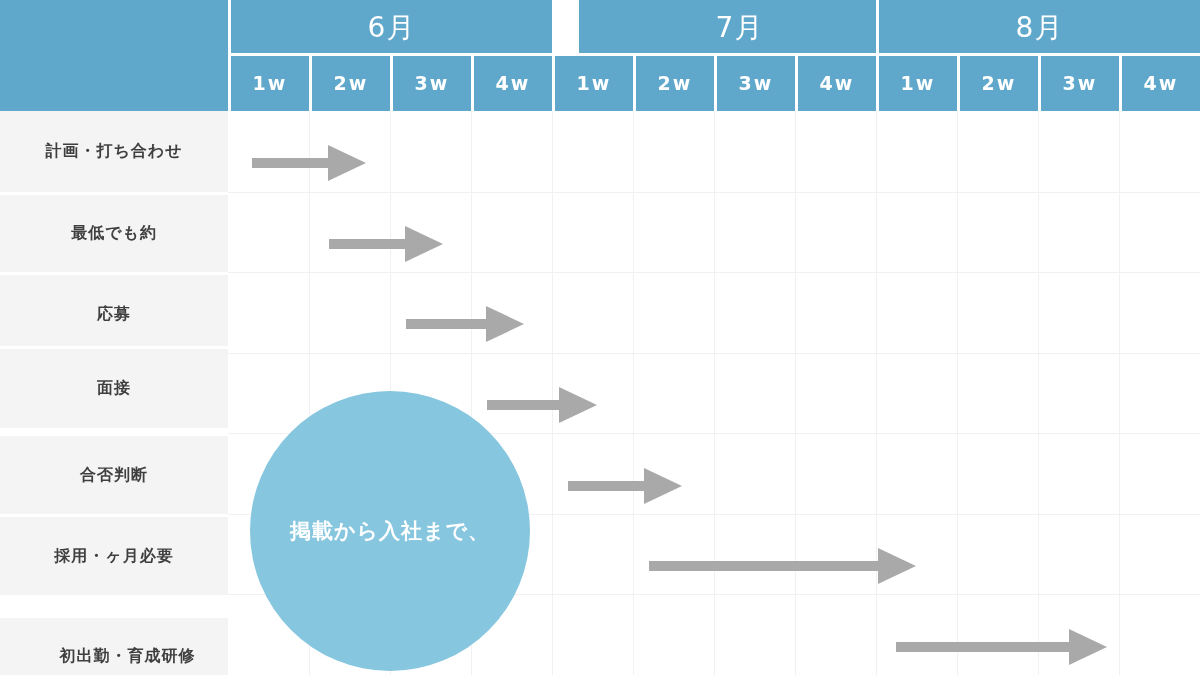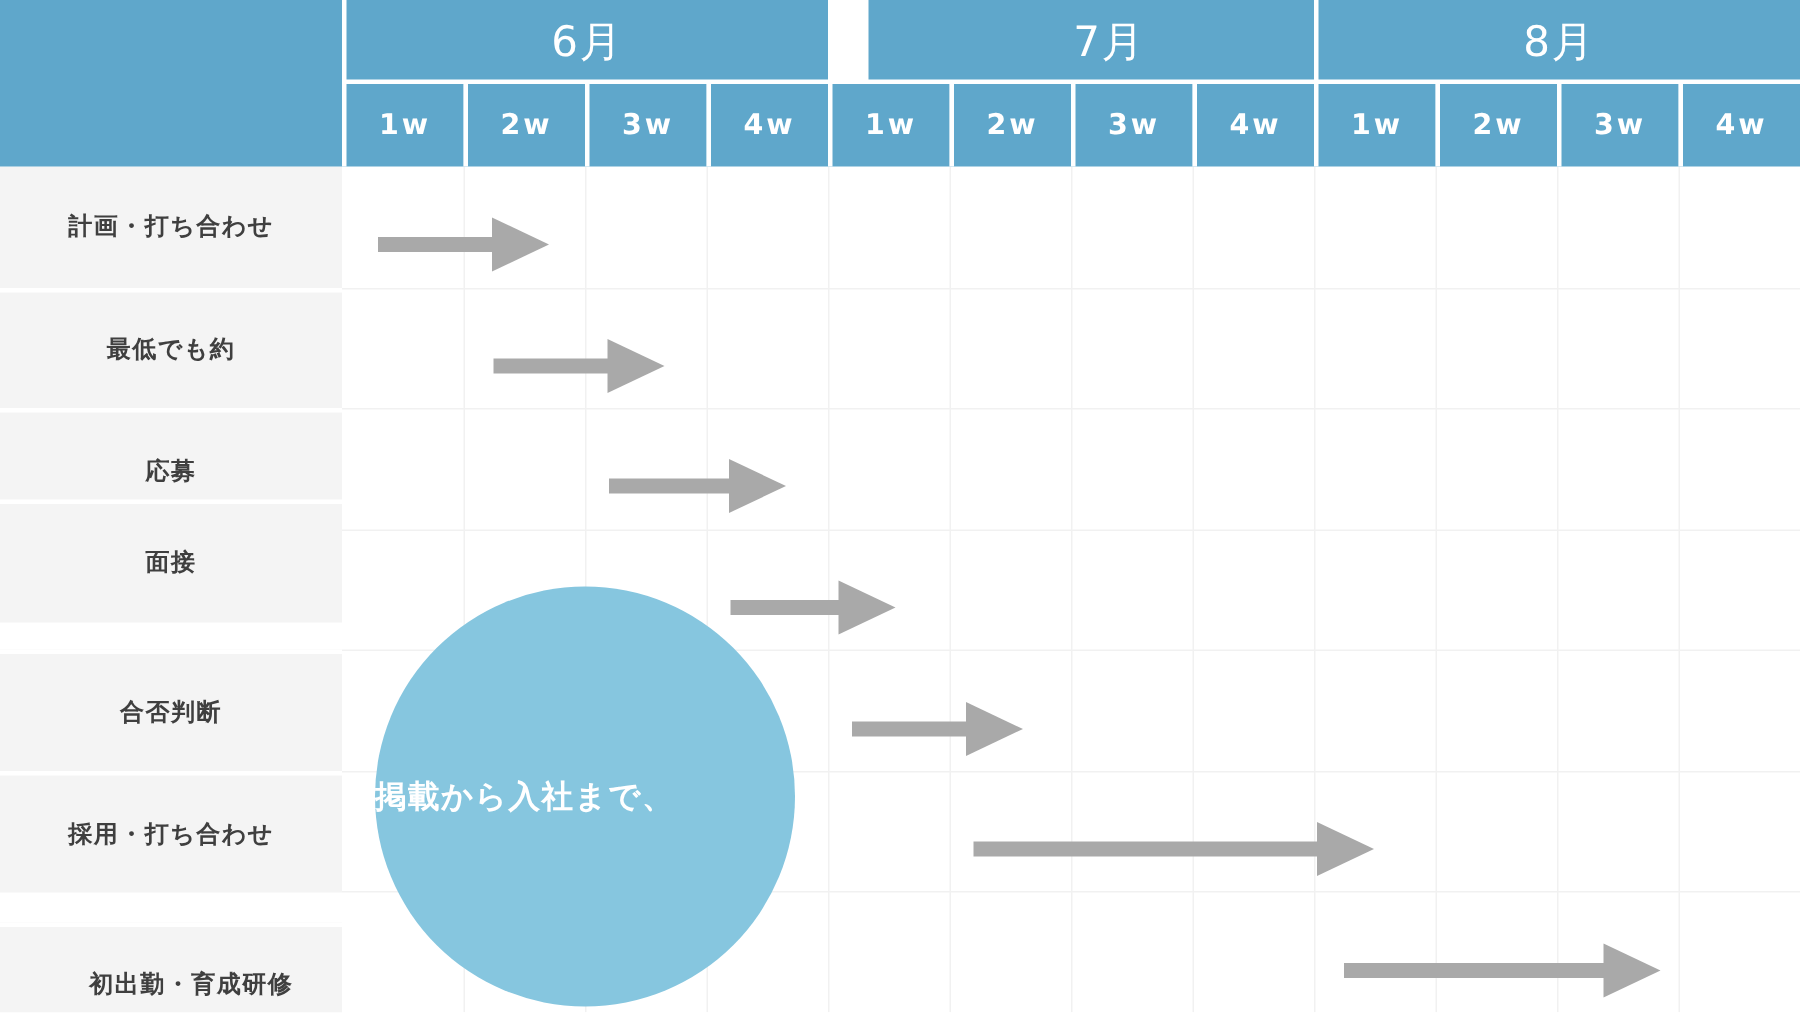--- a/index.html
+++ b/index.html
@@ -43,21 +43,21 @@
   .arrow{position:absolute;height:36px;z-index:4;}
   .arrow .shaft{position:absolute;left:0;top:13px;height:10px;background:var(--arrow);}
   .arrow .head{
     position:absolute;right:0;top:0;width:0;height:0;
     border-left:38px solid var(--arrow);
     border-top:18px solid transparent;
     border-bottom:18px solid transparent;
   }
   .annotation{
     position:absolute;border-radius:50%;background:var(--annotation-bg);
-    display:flex;align-items:center;justify-content:flex-start;
+    display:flex;align-items:center;justify-content:center;
     z-index:3;
   }
   .annotation .ann-line{
     color:#ffffff;font-size:21px;font-weight:bold;letter-spacing:1px;
     line-height:34px;white-space:nowrap;text-align:center;
   }
 </style>
 </head>
 <body>
 
@@ -80,23 +80,23 @@
       <div class="cell wcell" style="left: 876px; top: 55px; width: 81px; height: 56px;">1w</div>
       <div class="cell wcell" style="left: 957px; top: 55px; width: 81px; height: 56px;">2w</div>
       <div class="cell wcell" style="left: 1038px; top: 55px; width: 81px; height: 56px;">3w</div>
       <div class="cell wcell" style="left: 1119px; top: 55px; width: 81px; height: 56px;">4w</div>
       <div class="hdr-hline" style="left: 228px; top: 53px; width: 972px; height: 3px;"></div>
     </div>
   <div id="labels">
       <div class="cell lcell first" style="left: 0px; top: 111px; width: 228px; height: 81.5714px;">計画・打ち合わせ</div>
       <div class="cell lcell" style="left: 0px; top: 191.571px; width: 228px; height: 81.5714px;">最低でも約</div>
       <div class="cell lcell" style="left: 0px; top: 272.143px; width: 228px; height: 81.5714px;">応募</div>
-      <div class="cell lcell" style="left: 0px; top: 333px; width: 228px; height: 81.5714px; text-align: center;">面接</div>
+      <div class="cell lcell" style="left: 0px; top: 346px; width: 228px; height: 81.5714px; text-align: center;">面接</div>
       <div class="cell lcell" style="left: 0px; top: 433.286px; width: 228px; height: 81.5714px; text-align: right;">合否判断</div>
-      <div class="cell lcell" style="left: 0px; top: 513.857px; width: 228px; height: 81.5714px;">採用・打ち合わせ</div>
+      <div class="cell lcell" style="left: 0px; top: 513.857px; width: 228px; height: 81.5714px;">採用・ヶ月必要</div>
       <div class="cell lcell" style="left: 0px; top: 615px; width: 228px; height: 80.5714px; padding-left: 27px;">初出勤・育成研修</div>
     </div>
   <div id="grid">
       <div class="gline" style="left: 309px; top: 111px; width: 1px; height: 564px;"></div>
       <div class="gline" style="left: 390px; top: 111px; width: 1px; height: 564px;"></div>
       <div class="gline" style="left: 471px; top: 111px; width: 1px; height: 564px;"></div>
       <div class="gline" style="left: 552px; top: 111px; width: 1px; height: 564px;"></div>
       <div class="gline" style="left: 633px; top: 111px; width: 1px; height: 564px;"></div>
       <div class="gline" style="left: 714px; top: 111px; width: 1px; height: 564px;"></div>
       <div class="gline" style="left: 795px; top: 111px; width: 1px; height: 564px;"></div>

